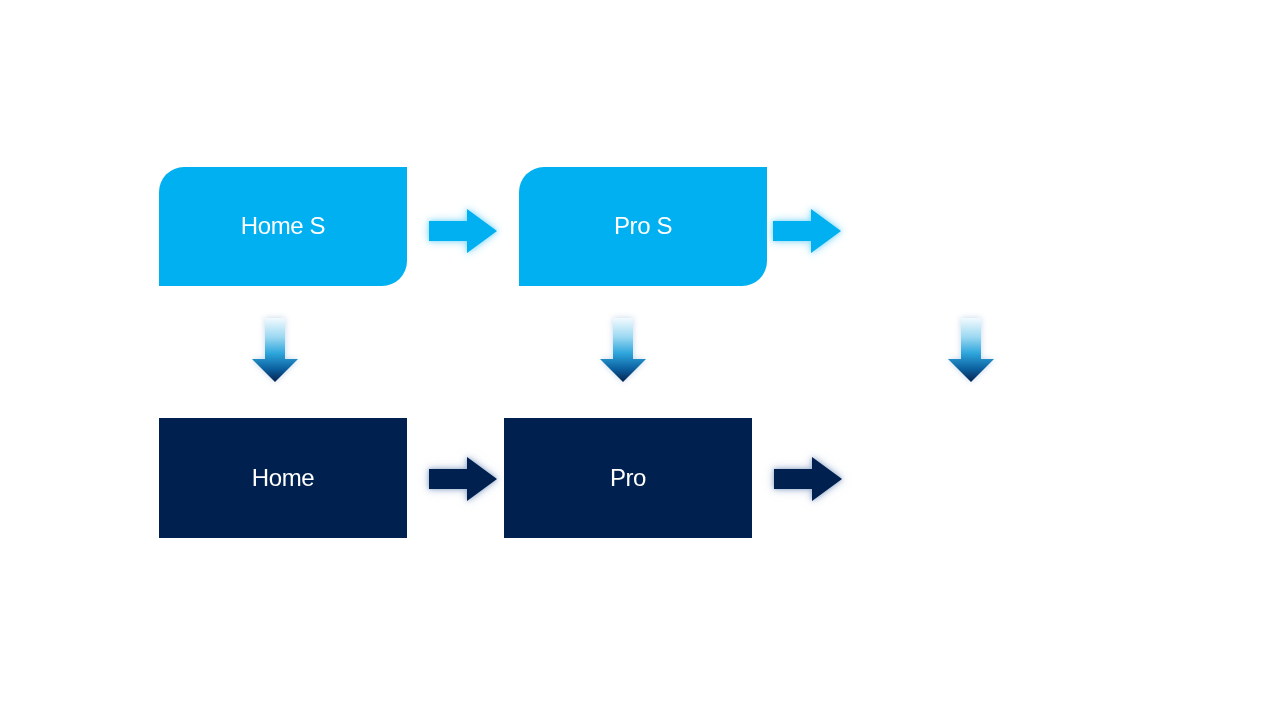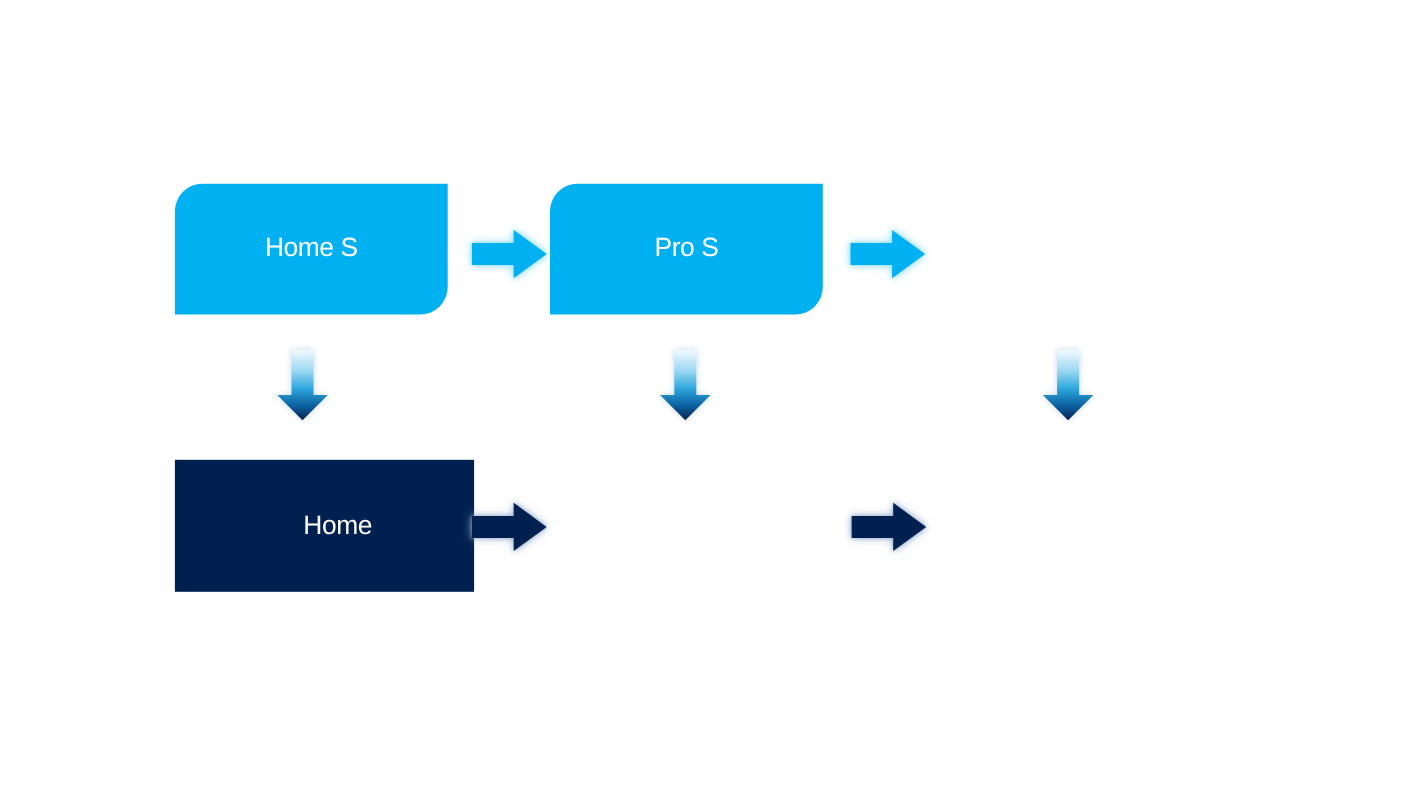--- a/index.html
+++ b/index.html
@@ -31,21 +31,20 @@
   .node.top-row {
     top: 167px;
     height: 119px;
     background: #00b0f0;
     border-radius: 25px 0 25px 0;
   }
   .node.bottom-row {
     top: 418px;
     height: 120px;
     background: #00214f;
-    padding-left: 24px;
   }
   .arrow {
     position: absolute;
     display: block;
   }
   .arrow-light {
     filter: drop-shadow(0 0 2px rgba(140, 219, 250, 0.95))
             drop-shadow(0 0 4px rgba(140, 219, 250, 0.75));
   }
   .arrow-dark {
@@ -75,21 +74,21 @@
         <stop offset="55%" stop-color="#2ea6dc"></stop>
         <stop offset="80%" stop-color="#0b5f9e"></stop>
         <stop offset="100%" stop-color="#062250"></stop>
       </linearGradient>
     </defs>
   </svg>
 
   <div class="node top-row" style="left:140px">
     <span>Home S</span>
   </div>
-  <div class="node top-row" style="left:481px">
+  <div class="node top-row" style="left:500px">
     <span>Pro S</span>
   </div>
 
   <svg class="arrow arrow-light" style="left:410px; top:208px" width="68" height="46" viewBox="0 0 68 46">
     <polygon points="0,13 38,13 38,1 68,23 38,45 38,33 0,33" fill="#00b0f0"></polygon>
   </svg>
   <svg class="arrow arrow-light" style="left:754px; top:208px" width="68" height="46" viewBox="0 0 68 46">
     <polygon points="0,13 38,13 38,1 68,23 38,45 38,33 0,33" fill="#00b0f0"></polygon>
   </svg>
 
@@ -99,20 +98,23 @@
   <svg class="arrow arrow-down" style="left:581px; top:318px" width="46" height="64" viewBox="0 0 46 64">
     <polygon points="13,0 33,0 33,41 46,41 23,64 0,41 13,41" fill="url(#gradDown)"></polygon>
   </svg>
   <svg class="arrow arrow-down" style="left:929px; top:318px" width="46" height="64" viewBox="0 0 46 64">
     <polygon points="13,0 33,0 33,41 46,41 23,64 0,41 13,41" fill="url(#gradDown)"></polygon>
   </svg>
 
   <div class="node bottom-row" style="left:140px">
     <span>Home</span>
   </div>
+  <div class="node bottom-row" style="left:485px">
+    <span>Pro</span>
+  </div>
 
   <svg class="arrow arrow-dark" style="left:410px; top:456px" width="68" height="46" viewBox="0 0 68 46">
     <polygon points="0,13 38,13 38,1 68,23 38,45 38,33 0,33" fill="#00214f"></polygon>
   </svg>
   <svg class="arrow arrow-dark" style="left:755px; top:456px" width="68" height="46" viewBox="0 0 68 46">
     <polygon points="0,13 38,13 38,1 68,23 38,45 38,33 0,33" fill="#00214f"></polygon>
   </svg>
 
 </div>
 

